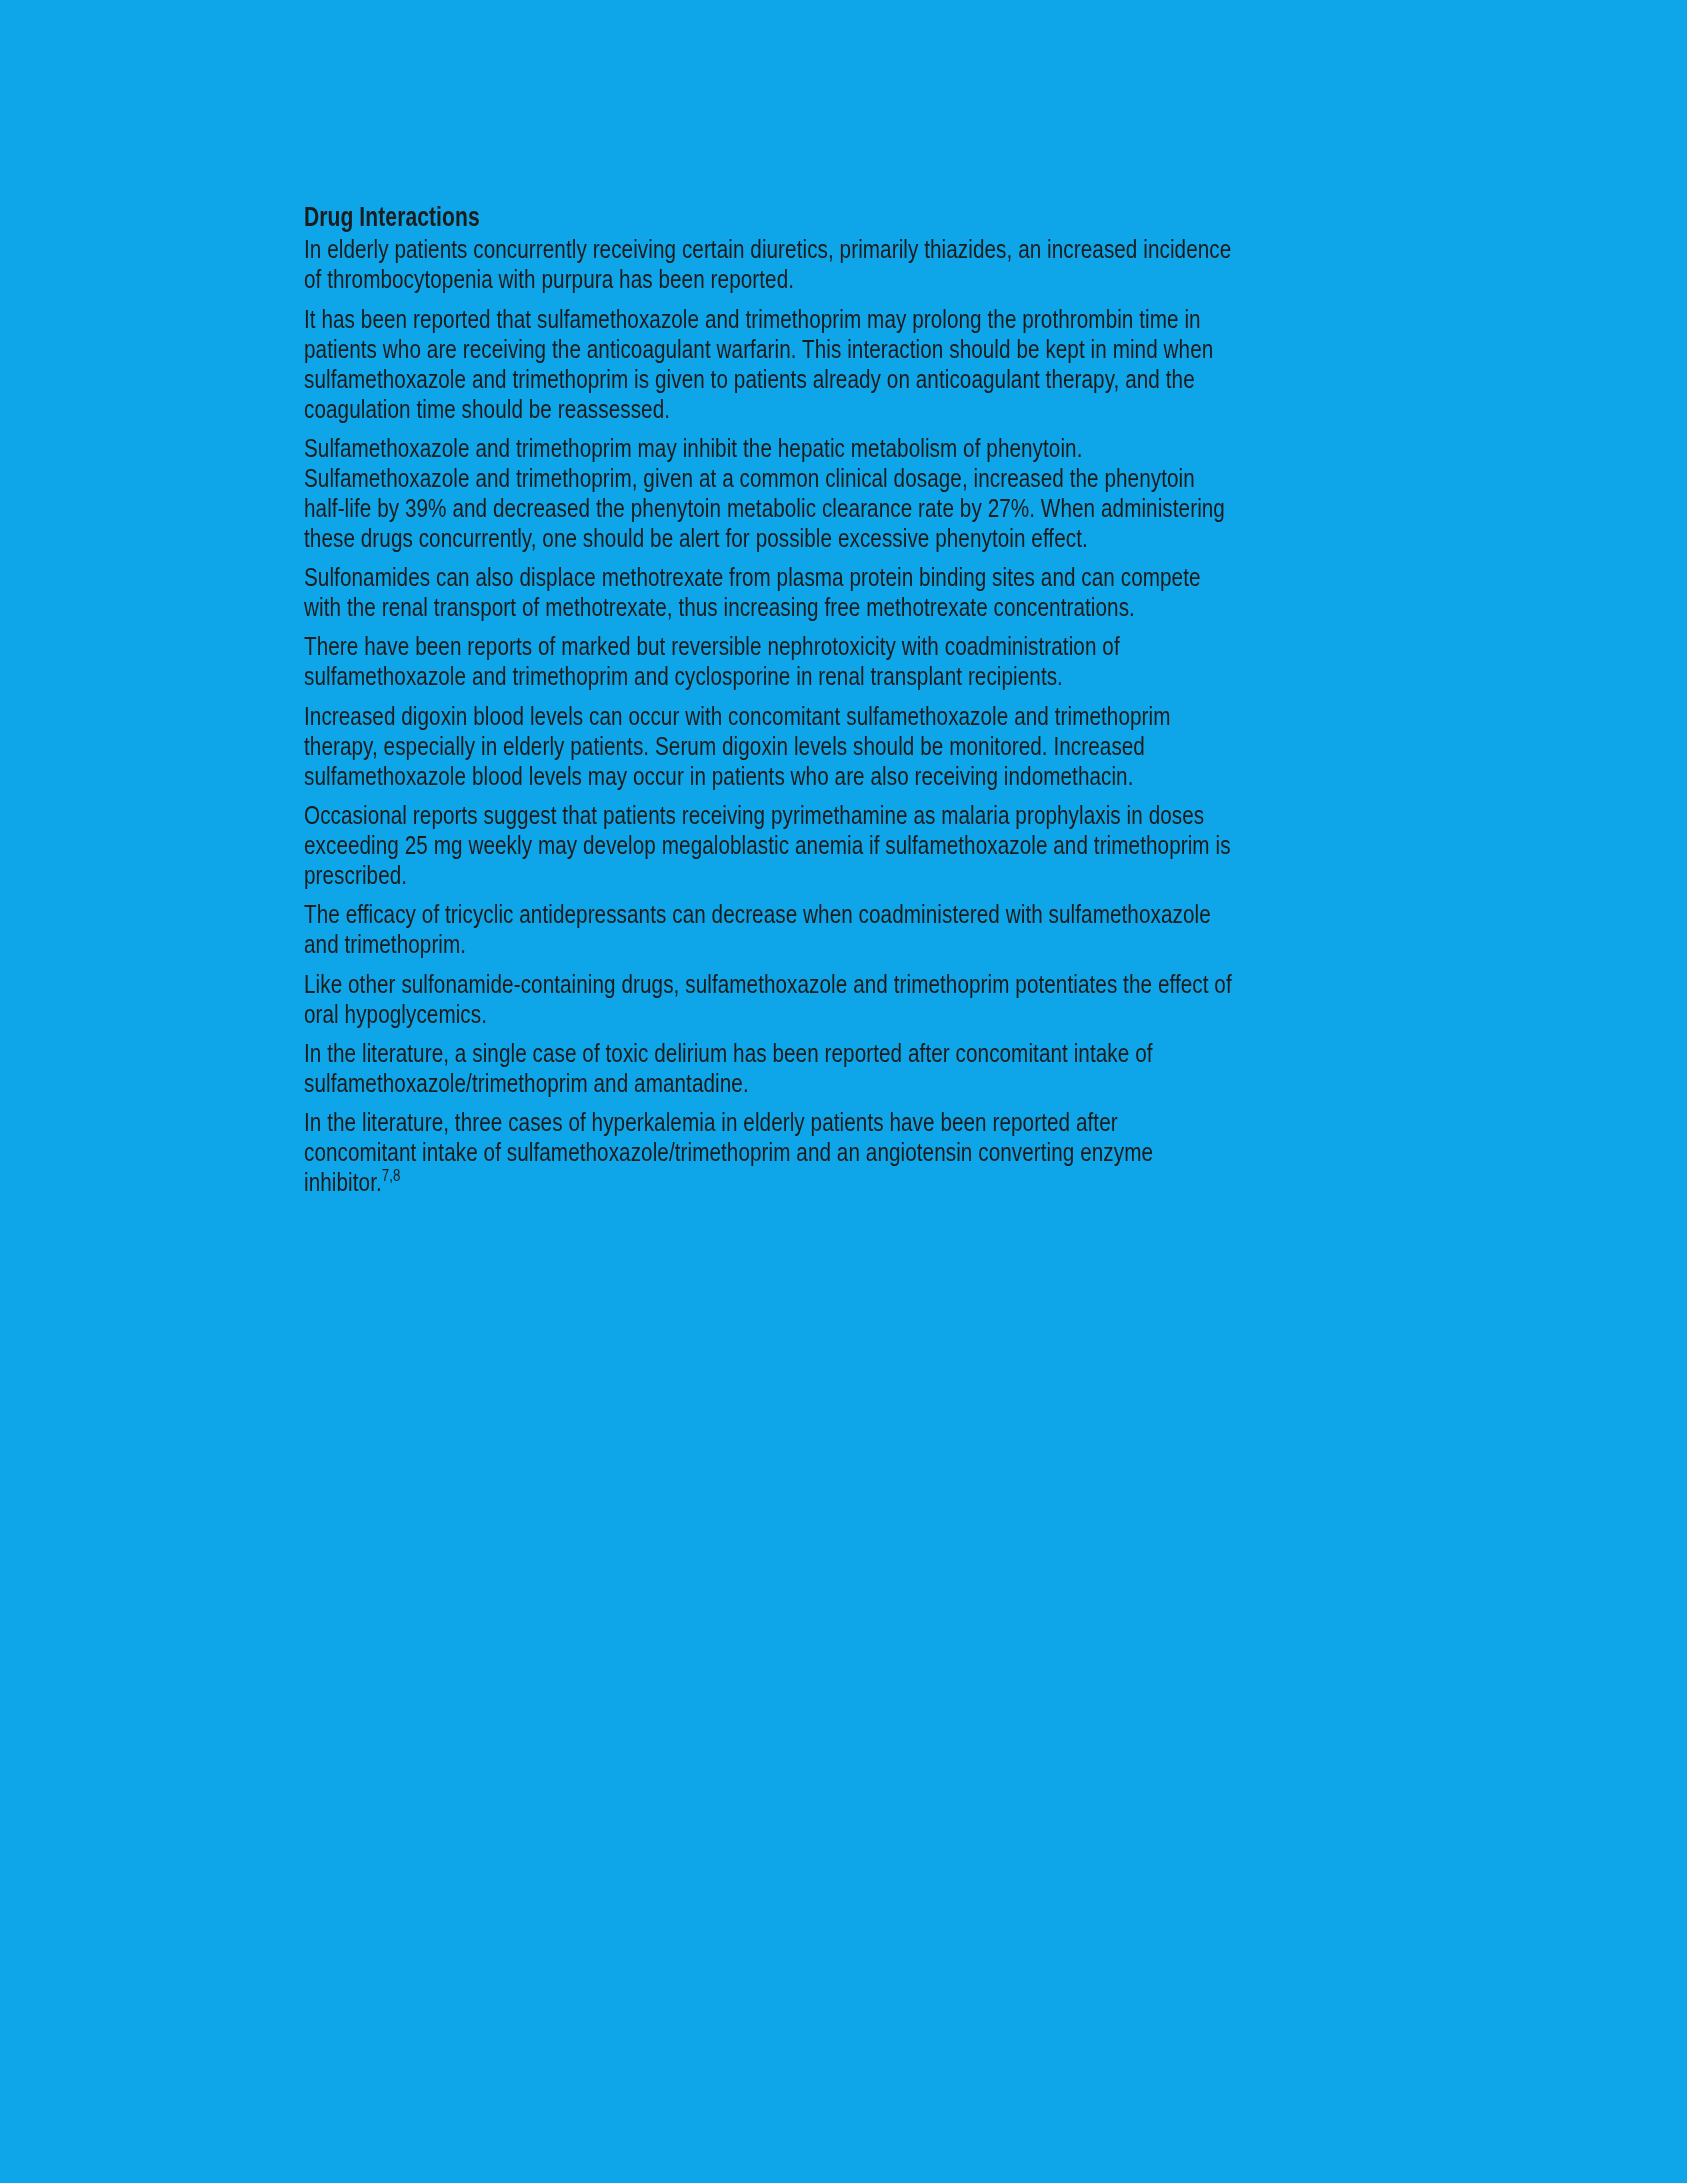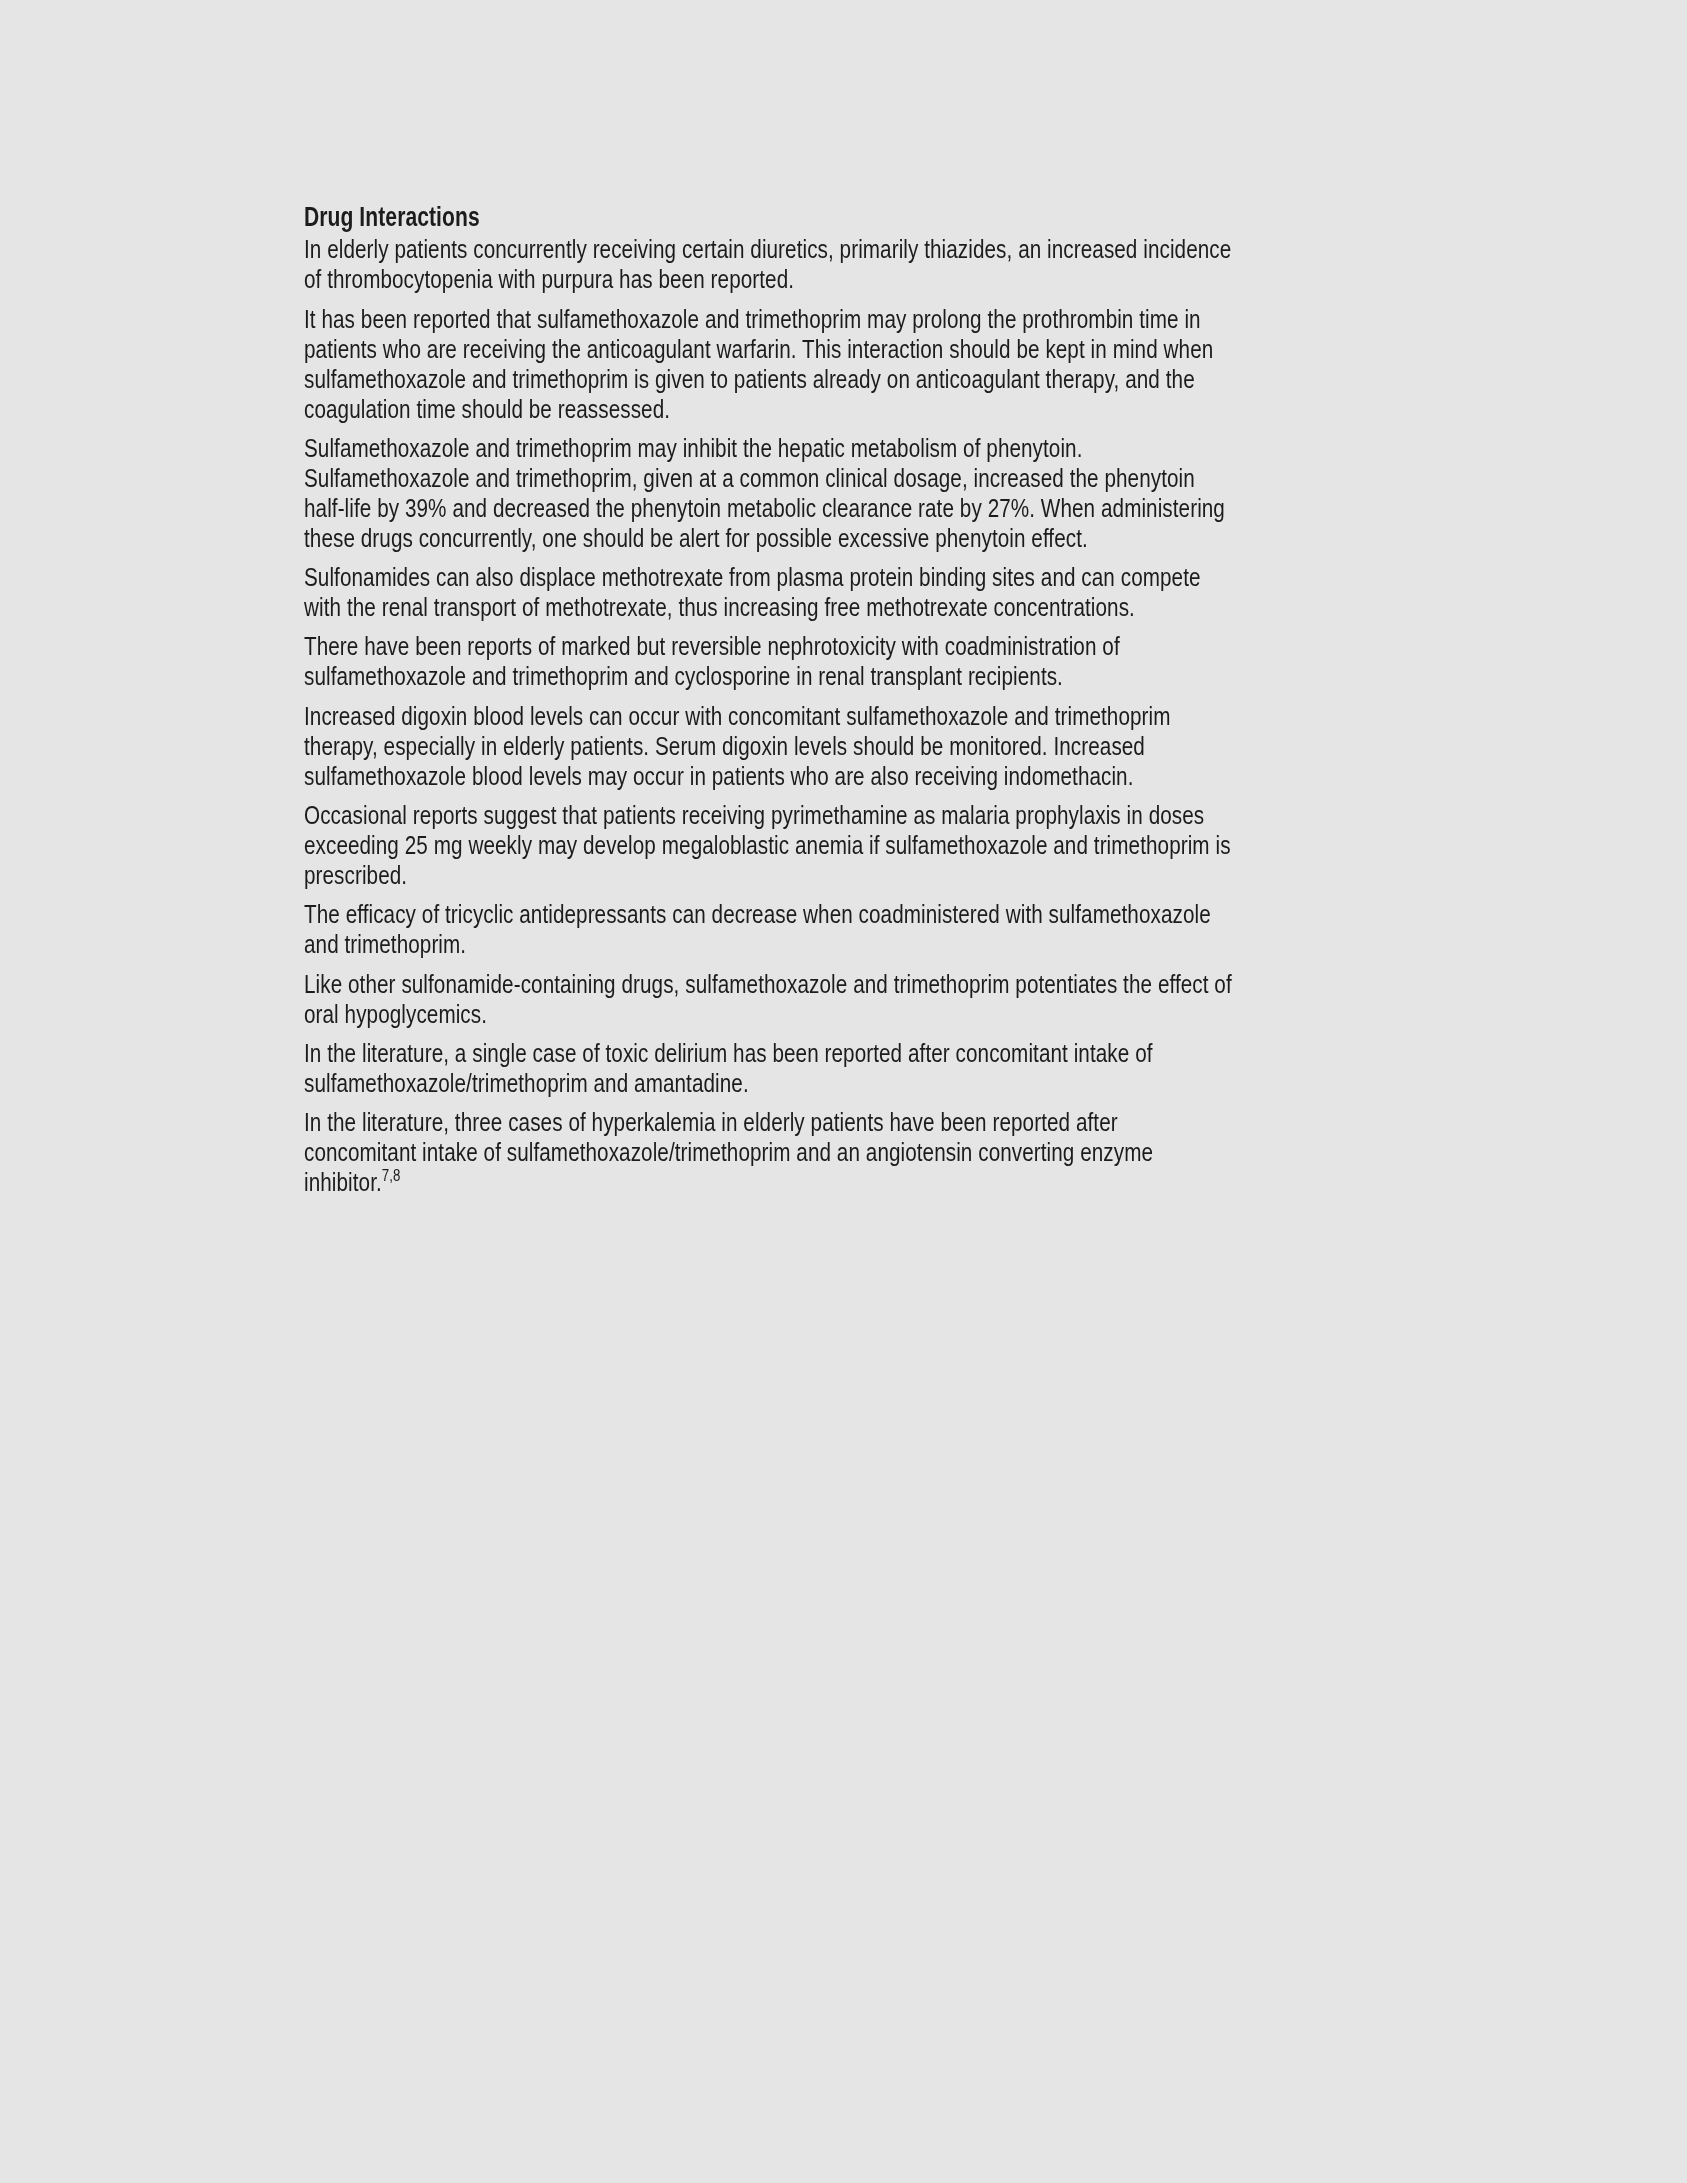--- a/index.html
+++ b/index.html
@@ -10,21 +10,21 @@
     width: 1687px;
     height: 2183px;
     background: #ffffff;
     position: relative;
     overflow: hidden;
     font-family: "Liberation Sans", sans-serif;
   }
   .page {
     position: absolute;
     inset: 0;
-    background: #e5e5e5;
+    background: #0ea5e9;
     padding-left: 23px;
   }
   
   .content {
     position: absolute;
     left: 304px;
     top: 202px;
     width: 1191px;
     transform: scaleX(0.78);
     transform-origin: top left;

